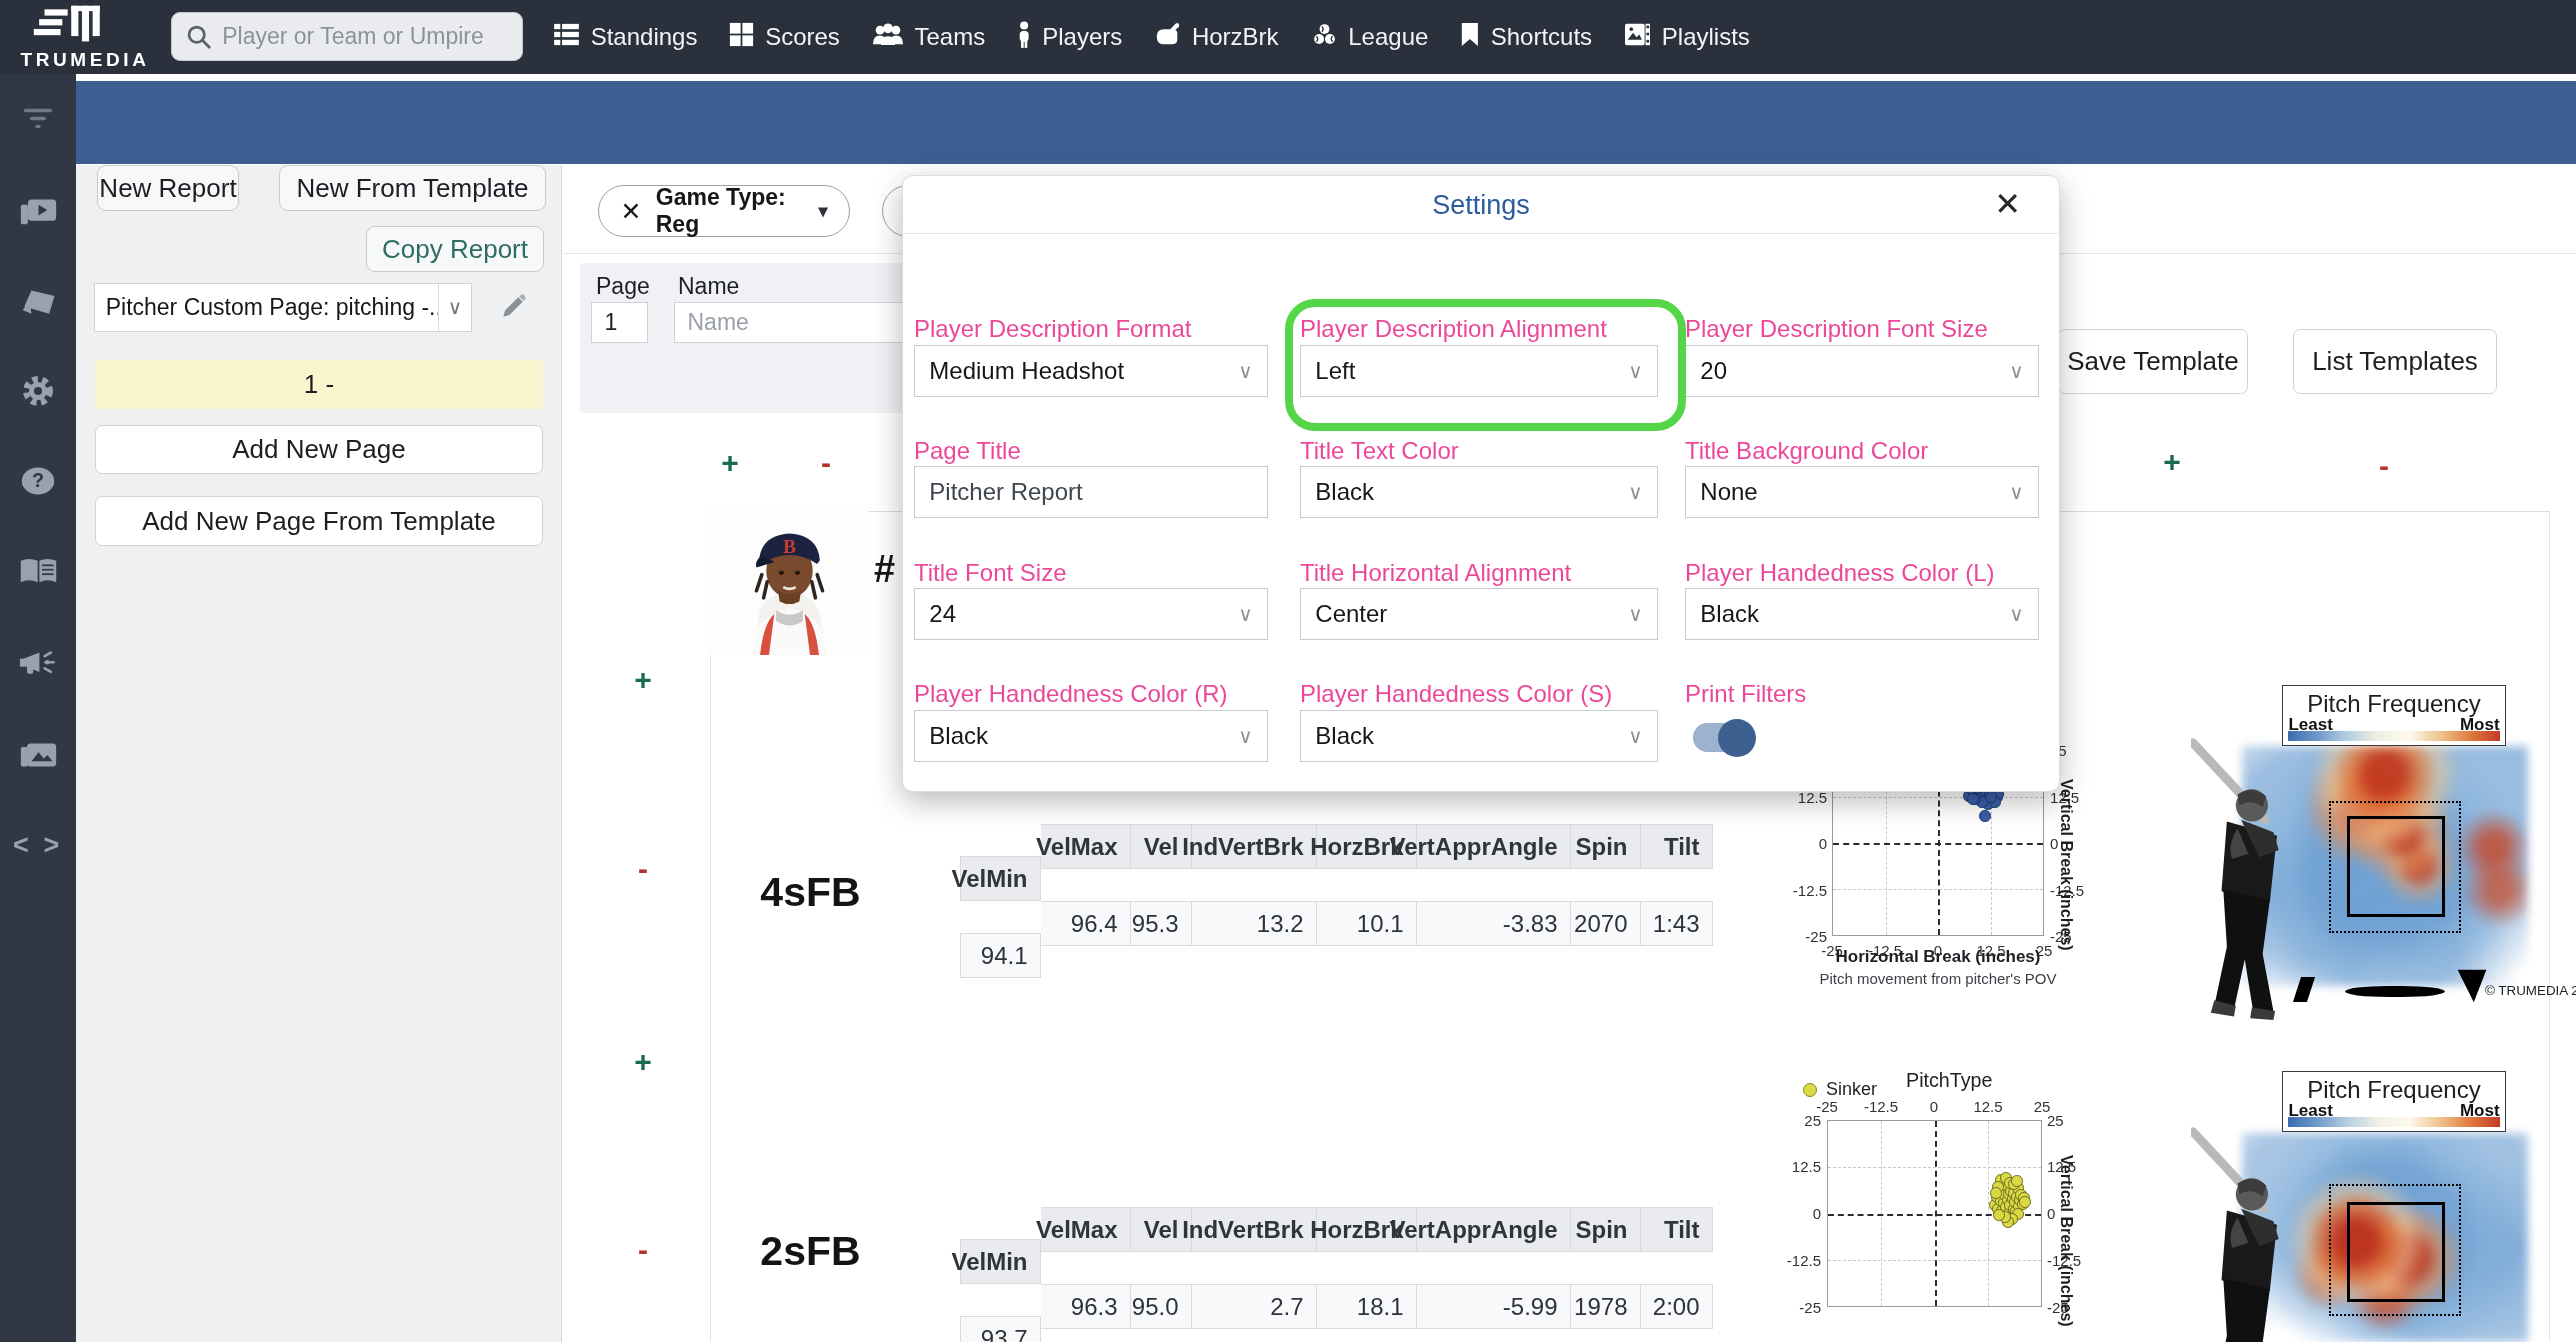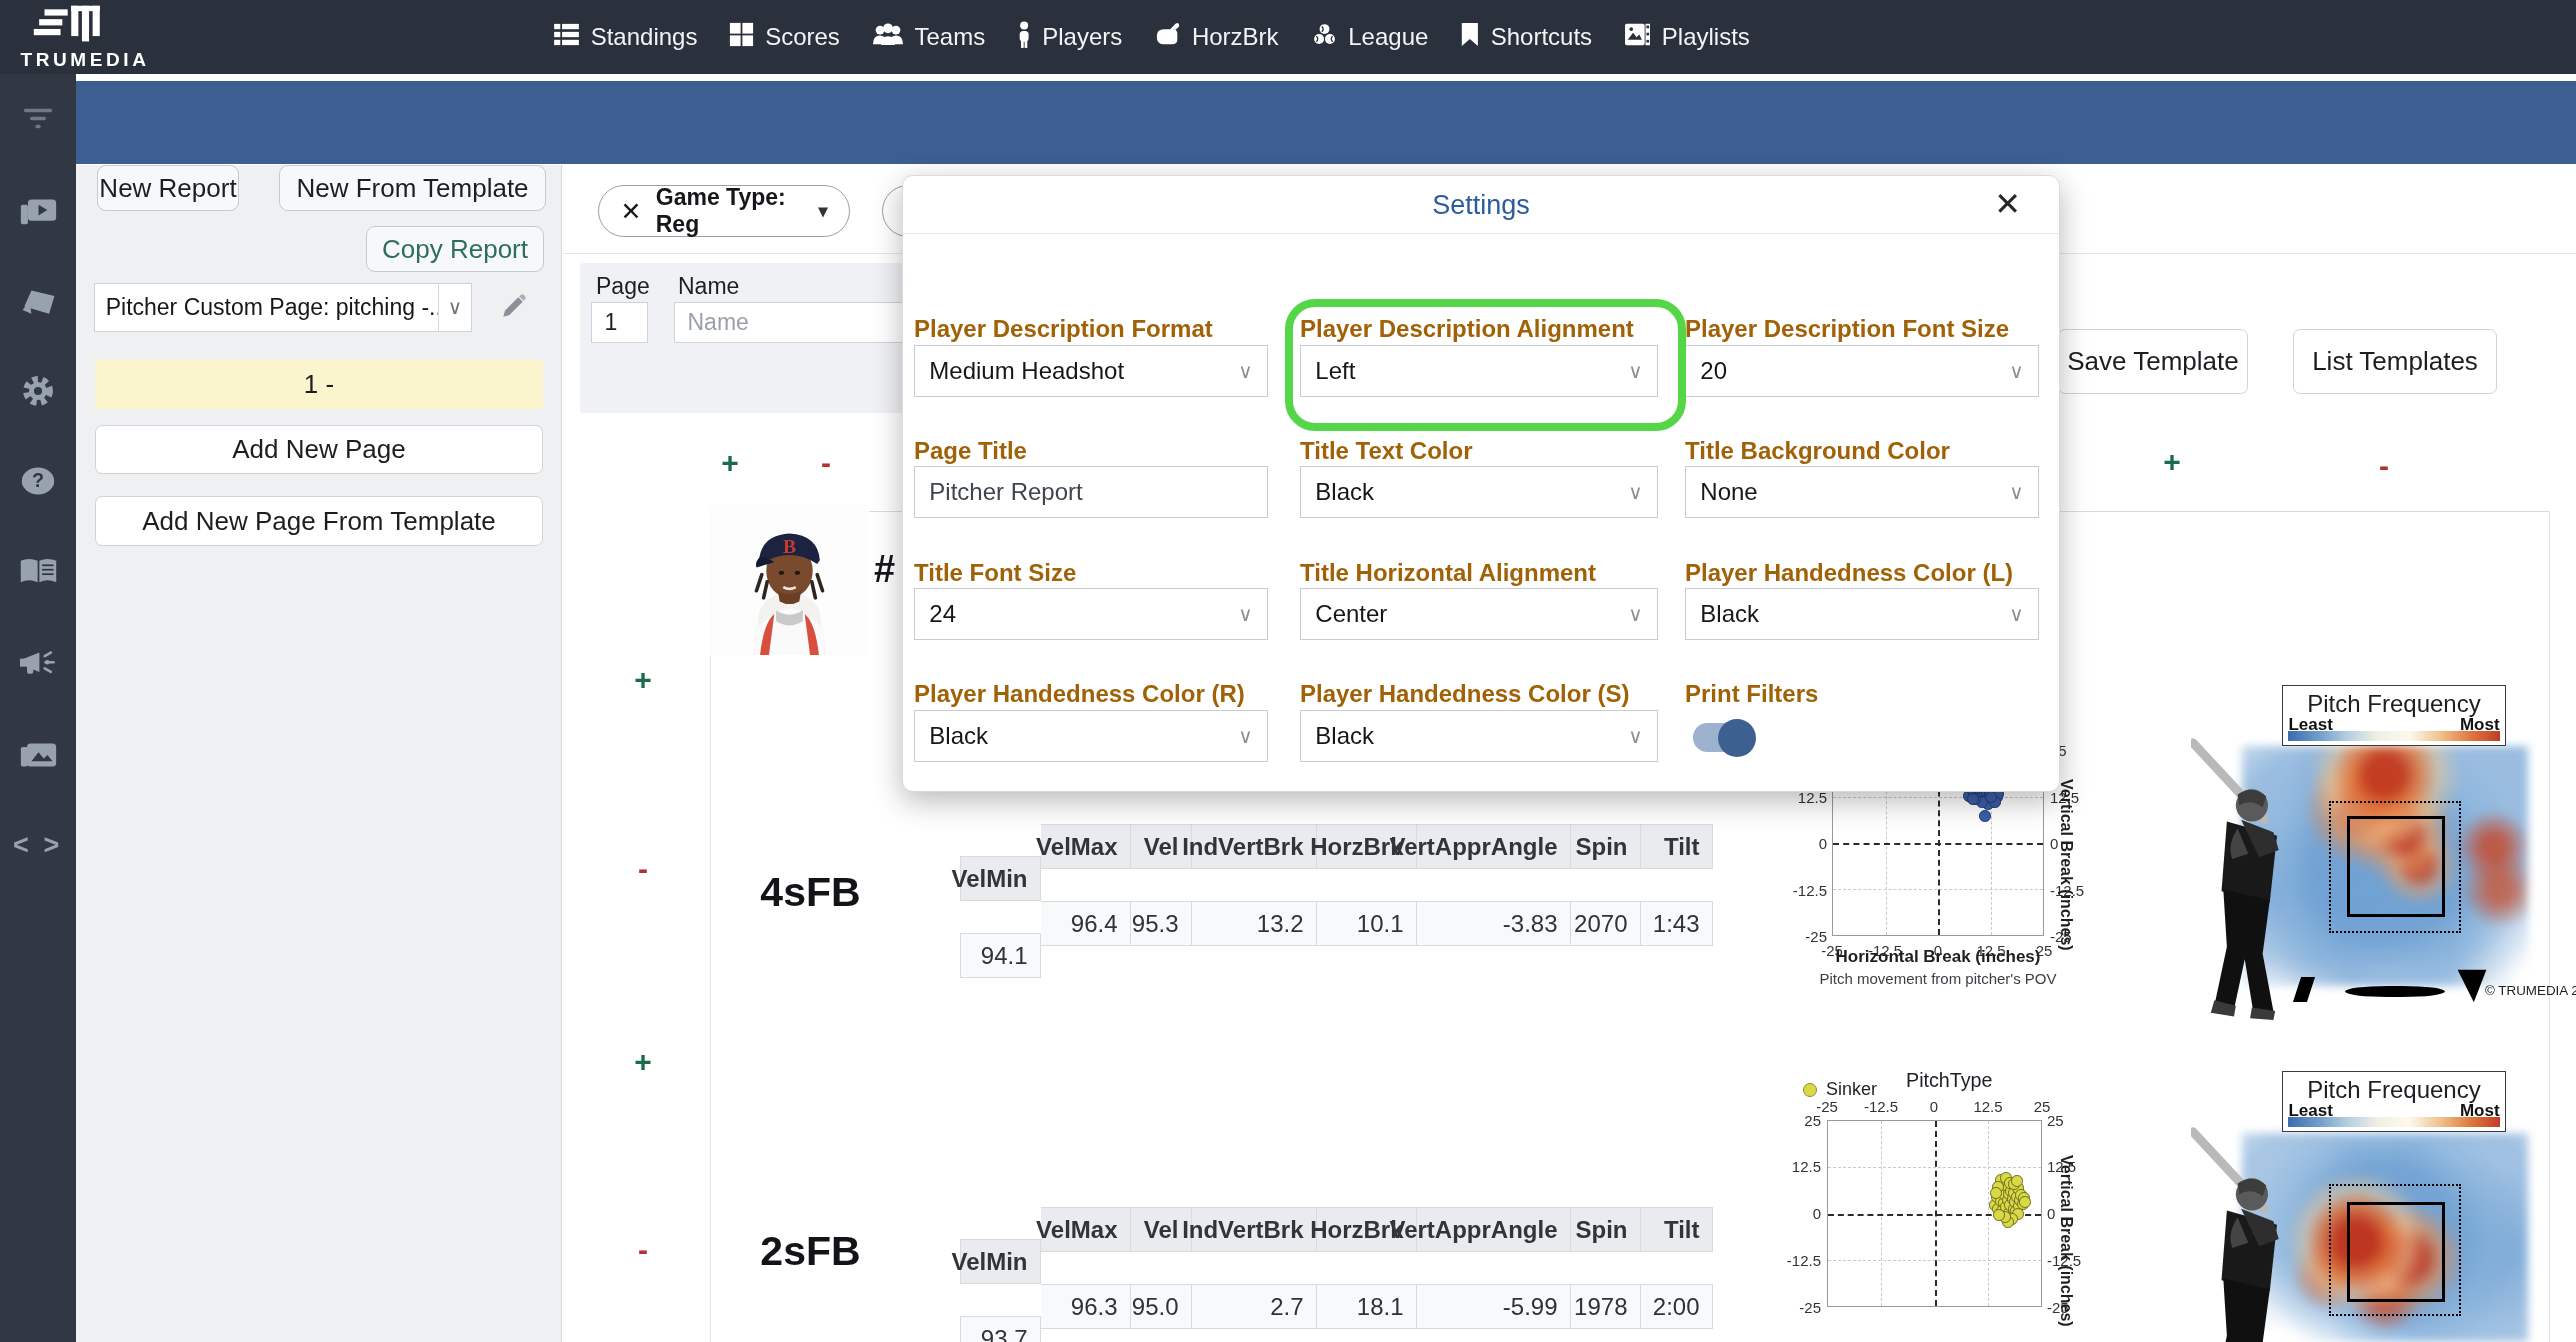--- a/index.html
+++ b/index.html
@@ -66,21 +66,21 @@
   .zone-dot{position:absolute;border:2.7px dotted #000;box-sizing:border-box;}
   .copyright{position:absolute;font-size:13.4px;color:#1c1f23;white-space:nowrap;}
   
   .modal{position:absolute;left:902px;top:175px;width:1156px;height:615px;background:#fff;border:0.9px solid #d9dbde;border-radius:10.7px;box-shadow:0 9px 30px rgba(0,0,0,.28);z-index:50;}
   .modal-title{position:absolute;left:0;right:0;top:14.3px;text-align:center;font-size:27px;color:#2b5c9e;}
   .modal-close{position:absolute;right:38px;top:9px;font-size:32px;color:#26282b;cursor:pointer;}
   .modal-hdiv{position:absolute;left:0;right:0;top:57px;border-top:0.9px solid #e7e8ea;}
   .tabstrip{position:absolute;left:0;right:0;top:58px;height:63px;border-bottom:0.9px solid #dddfe2;}
   .tab-active{position:absolute;left:7.2px;top:0;width:175px;height:63px;background:#fff;border:0.9px solid #dddfe2;border-bottom:0.9px solid #fff;border-radius:3.6px 3.6px 0 0;display:flex;align-items:center;justify-content:center;font-size:24px;color:#55595e;box-sizing:border-box;cursor:pointer;}
   .tab-link{position:absolute;left:211px;top:0;width:152px;height:63px;display:flex;align-items:center;justify-content:center;font-size:24px;color:#2b5c9e;cursor:pointer;}
-  .mlabel{position:absolute;font-size:24px;color:#a16207;white-space:nowrap;font-weight:bold;}
+  .mlabel{position:absolute;font-size:24px;color:#ec4899;white-space:nowrap;}
   .msel{position:absolute;height:52px;background:#fff;border:0.9px solid #c8ccd0;box-sizing:border-box;display:flex;align-items:center;justify-content:space-between;padding:0 14.3px;font-size:24px;color:#15171a;cursor:pointer;}
   .msel .chev{color:#8a9097;font-size:19.7px;}
   .minput{position:absolute;height:52px;background:#fff;border:0.9px solid #c8ccd0;box-sizing:border-box;display:flex;align-items:center;padding:0 14.3px;font-size:24px;color:#3f464e;}
   .greenring{position:absolute;left:1285px;top:299px;width:385px;height:116px;border:8px solid #55d648;border-radius:30px;z-index:60;pointer-events:none;}
   .toggle{position:absolute;width:59px;height:29px;border-radius:14.3px;background:#9db2cf;cursor:pointer;}
   .toggle .knob{position:absolute;right:-3.6px;top:-4.5px;width:38px;height:38px;border-radius:50%;background:#3c6191;}
   .silhouette{position:absolute;z-index:3;}
 </style>
 </head>
 <body>
@@ -95,20 +95,27 @@
           <rect x="8" y="17" width="26" height="7"></rect>
           <rect x="2" y="28" width="30" height="7"></rect>
           <rect x="44" y="2" width="8" height="34"></rect>
           <rect x="56" y="2" width="8" height="40"></rect>
           <rect x="68" y="2" width="8" height="34"></rect>
           <path d="M44 2 h32 v8 h-32 z" opacity="0.0"></path>
           <rect x="44" y="2" width="32" height="6"></rect>
         </g>
       </svg>
       <div class="logo-text">TRUMEDIA</div>
+    </div>
+    <div class="searchbox">
+      <svg width="27" height="27" viewBox="0 0 30 30">
+        <circle cx="13" cy="13" r="8.5" fill="none" stroke="#5a6068" stroke-width="3"></circle>
+        <line x1="19.5" y1="19.5" x2="27" y2="27" stroke="#5a6068" stroke-width="3" stroke-linecap="round"></line>
+      </svg>
+      <span class="ph">Player or Team or Umpire</span>
     </div>
     <div class="nav-items" id="nav-items">
         <div class="nav-item">
           <span><svg width="27" height="23" viewBox="0 0 30 26">
               <g fill="#fff">
                 <rect x="1" y="1" width="7" height="6"></rect>
                 <rect x="10" y="1" width="19" height="6"></rect>
                 <rect x="1" y="10" width="7" height="6"></rect>
                 <rect x="10" y="10" width="19" height="6"></rect>
                 <rect x="1" y="19" width="7" height="6"></rect>

